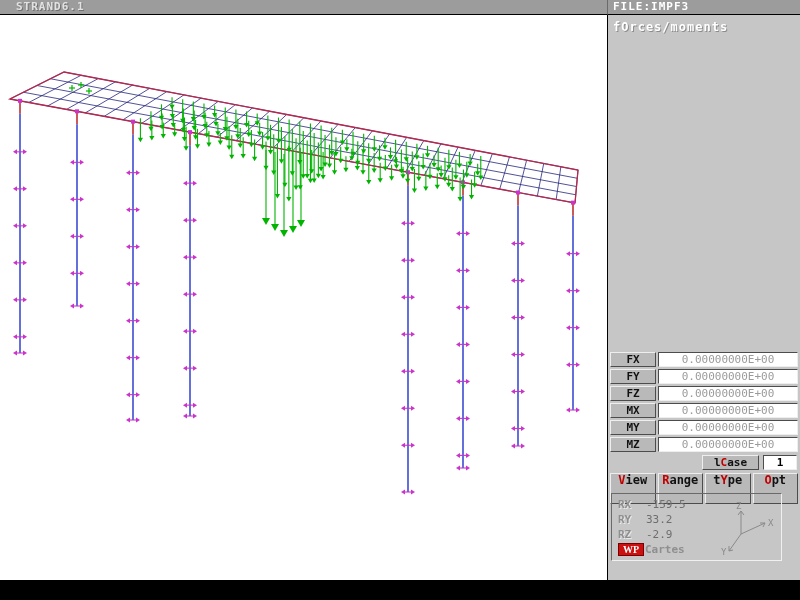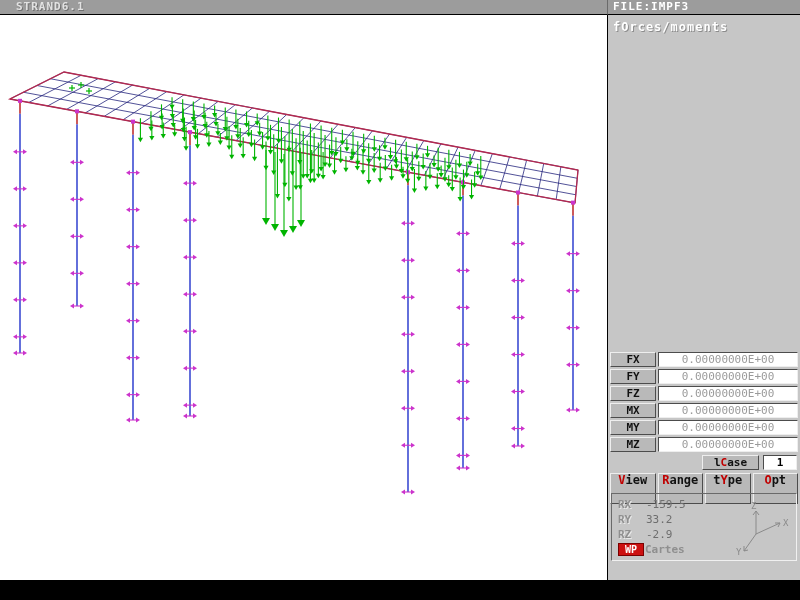--- a/index.html
+++ b/index.html
@@ -34,30 +34,30 @@
   .fvalue{flex:1;color:#9b9b9b;font-size:11px;line-height:13px;text-align:center;letter-spacing:0;}
 
   #lcase{position:absolute;left:94px;right:3px;top:440px;height:15px;display:flex;}
   .lbtn{flex:1;font-size:11px;line-height:13px;margin-right:4px;}
   .lval{width:34px;color:#000;font-weight:bold;font-size:11px;line-height:13px;text-align:center;}
 
   #menu{position:absolute;left:2px;right:2px;top:458px;height:31px;display:flex;gap:2px;}
   .mbtn{flex:1;font-size:12px;line-height:13px;}
   .hot{color:#c00000;}
 
-  #rotbox{position:absolute;left:3px;right:3px;top:478px;height:68px;
+  #rotbox{position:absolute;left:3px;right:18px;top:478px;height:68px;
           border-top:1px solid #6a6a6a;border-left:1px solid #6a6a6a;
           border-right:1px solid #f0f0f0;border-bottom:1px solid #f0f0f0;}
   .rrow{display:flex;width:94px;height:15px;margin-left:6px;font-size:11px;align-items:center;}
   .rrow.first{margin-top:3px;}
   .rlabel{width:28px;color:#8f8f8f;font-weight:bold;text-shadow:1px 1px 0 #e8e8e8;}
   .rvalue{flex:1;text-align:left;color:#6e6e6e;}
   #wprow{position:absolute;left:6px;bottom:4px;display:flex;align-items:center;}
   #wpbox{width:26px;height:13px;background:#cc1111;color:#fff;font-size:10px;font-weight:bold;
-         text-align:center;line-height:12px;border:1px solid #7a0000;cursor:default;}
+         text-align:center;line-height:12px;border:1px solid #7a0000;cursor:default;font-family:Liberation Serif, serif;}
   #coordlbl{margin-left:1px;color:#8f8f8f;font-size:11px;font-weight:bold;}
   .triad{position:absolute;right:4px;top:6px;}
   .triad line{stroke:#8a8a8a;stroke-width:1;}
   .triad text{fill:#8a8a8a;font-size:9px;font-family:"DejaVu Sans Mono",monospace;}
 
   #bottom{position:absolute;left:0;top:580px;width:800px;height:20px;background:#000;}
 </style>
 </head>
 <body>
 

